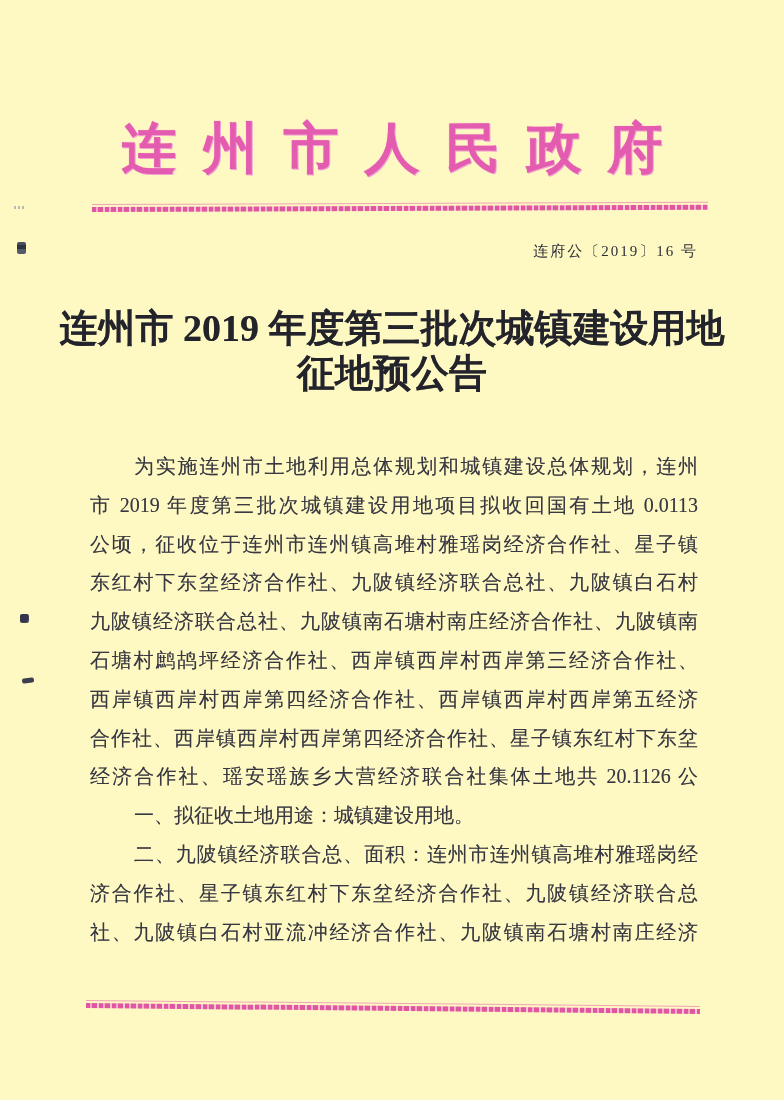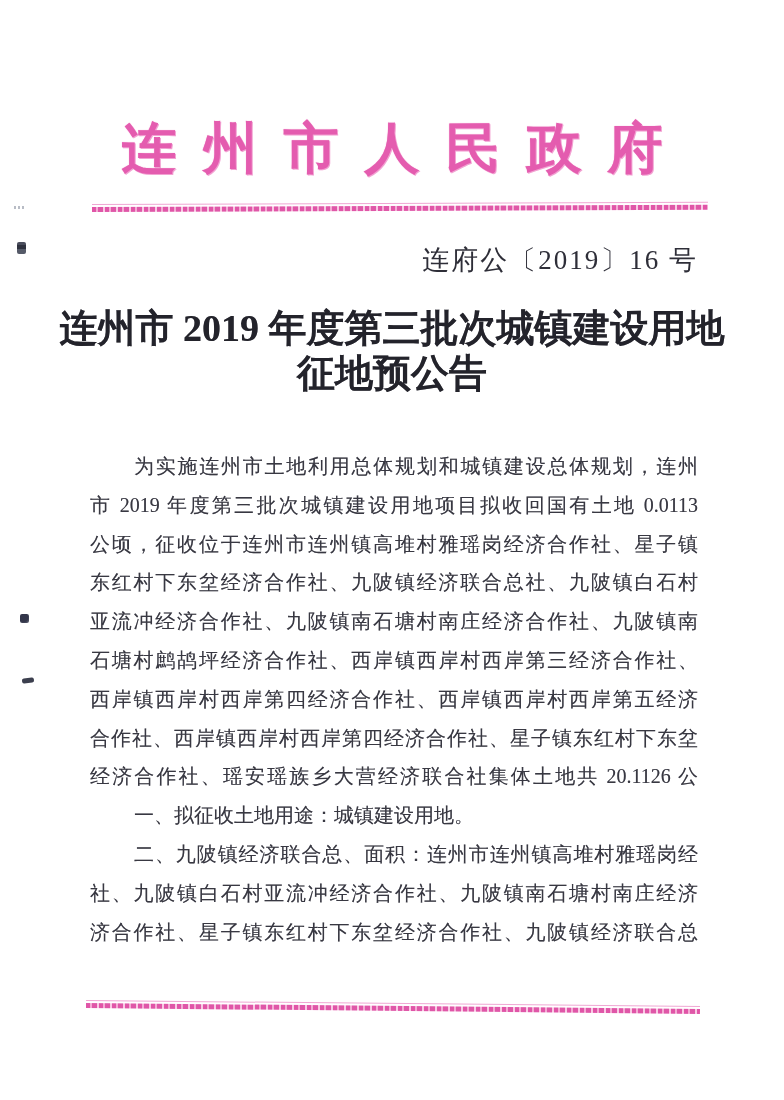--- a/index.html
+++ b/index.html
@@ -1,20 +1,20 @@
 <!DOCTYPE html>
 <html><head>
 <meta charset="utf-8">
 <style>
   html,body{margin:0;padding:0;background:#e8e8e8;}
   .page{
     position:relative;
     width:784px;height:1100px;
     margin:0 auto;
-    background:#ffffff;
+    background:#fef9c3;
     overflow:hidden;
     font-family:"Liberation Serif","DejaVu Serif",serif;
   }
 
   
   .letterhead{
     position:absolute;top:112px;left:0;right:0;
     margin:0;text-align:center;
     font-size:55px;font-weight:700;
     letter-spacing:26px;margin-right:-26px;
@@ -31,21 +31,21 @@
   }
   .rule::before{
     content:"";position:absolute;left:0;right:0;top:-3px;height:1px;
     background:rgba(228,92,175,.55);
   }
   .rule-top{top:207px;left:92px;width:616px;transform:rotate(-0.2deg);transform-origin:left center;}
   .rule-bottom{top:1003px;left:86px;width:614px;transform:rotate(0.55deg);transform-origin:left center;}
 
   .doc-number{
     position:absolute;top:242px;right:86px;
-    font-size:27px;color:#2e2e38;
+    font-size:15px;color:#2e2e38;
     letter-spacing:2px;
   }
 
   
   .doc-title{
     position:absolute;top:306px;left:0;right:0;
     margin:0;text-align:center;
     font-size:38px;line-height:45px;font-weight:700;
     color:#23232b;
     text-shadow:0 0 .5px rgba(35,35,43,.55);
@@ -95,26 +95,26 @@
   <h2 class="doc-title">
     <span>连州市 2019 年度第三批次城镇建设用地</span><br>
     <span>征地预公告</span>
   </h2>
 
   <main class="body-text">
     <div class="bline indent">为实施连州市土地利用总体规划和城镇建设总体规划，连州</div>
     <div class="bline">市 2019 年度第三批次城镇建设用地项目拟收回国有土地 0.0113</div>
     <div class="bline">公顷，征收位于连州市连州镇高堆村雅瑶岗经济合作社、星子镇</div>
     <div class="bline">东红村下东坌经济合作社、九陂镇经济联合总社、九陂镇白石村</div>
-    <div class="bline">亚流冲经济合作社、九陂镇南石塘村南庄经济合作社、九陂镇南</div>
+    <div class="bline">九陂镇经济联合总社、九陂镇南石塘村南庄经济合作社、九陂镇南</div>
     <div class="bline">石塘村鹧鸪坪经济合作社、西岸镇西岸村西岸第三经济合作社、</div>
     <div class="bline">西岸镇西岸村西岸第四经济合作社、西岸镇西岸村西岸第五经济</div>
     <div class="bline">合作社、西岸镇西岸村西岸第四经济合作社、星子镇东红村下东坌</div>
     <div class="bline">经济合作社、瑶安瑶族乡大营经济联合社集体土地共 20.1126 公</div>
     <div class="bline indent no-stretch">一、拟征收土地用途：城镇建设用地。</div>
     <div class="bline indent">二、九陂镇经济联合总、面积：连州市连州镇高堆村雅瑶岗经</div>
+    <div class="bline">济合作社、星子镇东红村下东坌经济合作社、九陂镇经济联合总</div>
     <div class="bline">社、九陂镇白石村亚流冲经济合作社、九陂镇南石塘村南庄经济</div>
-    <div class="bline">济合作社、星子镇东红村下东坌经济合作社、九陂镇经济联合总</div>
   </main>
 
   <div class="rule rule-bottom"></div>
 
 </div>
 
 </body></html>

